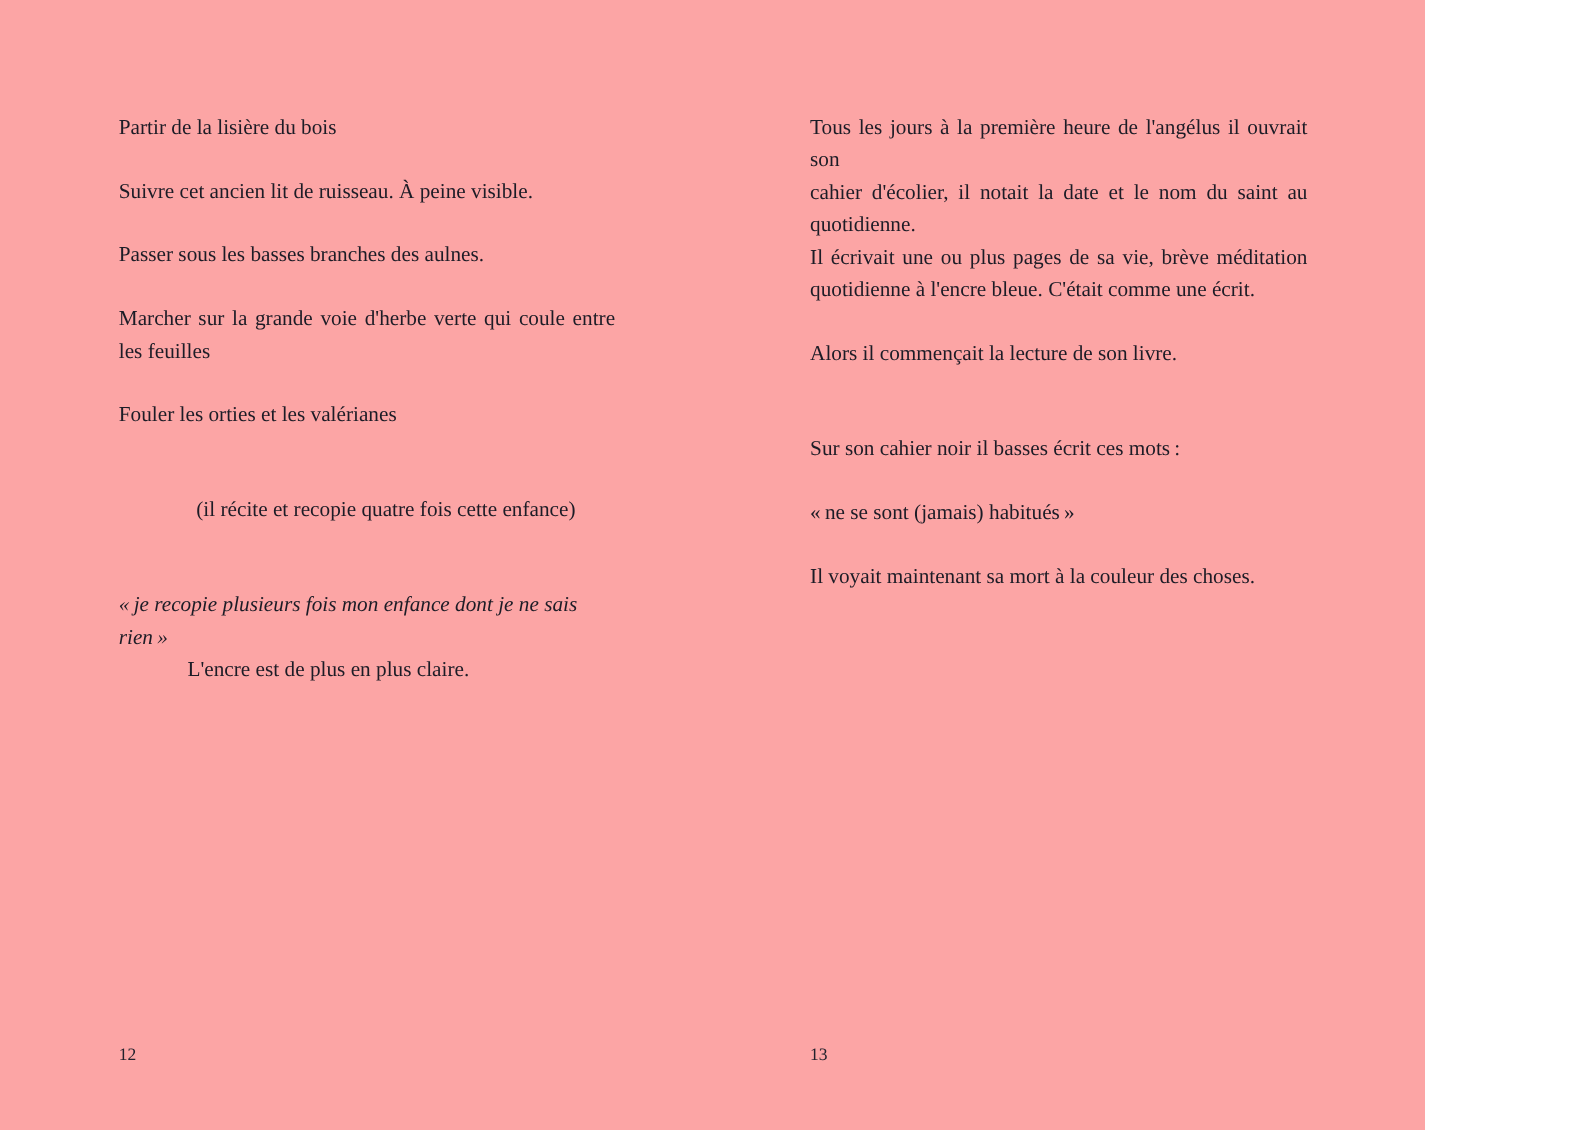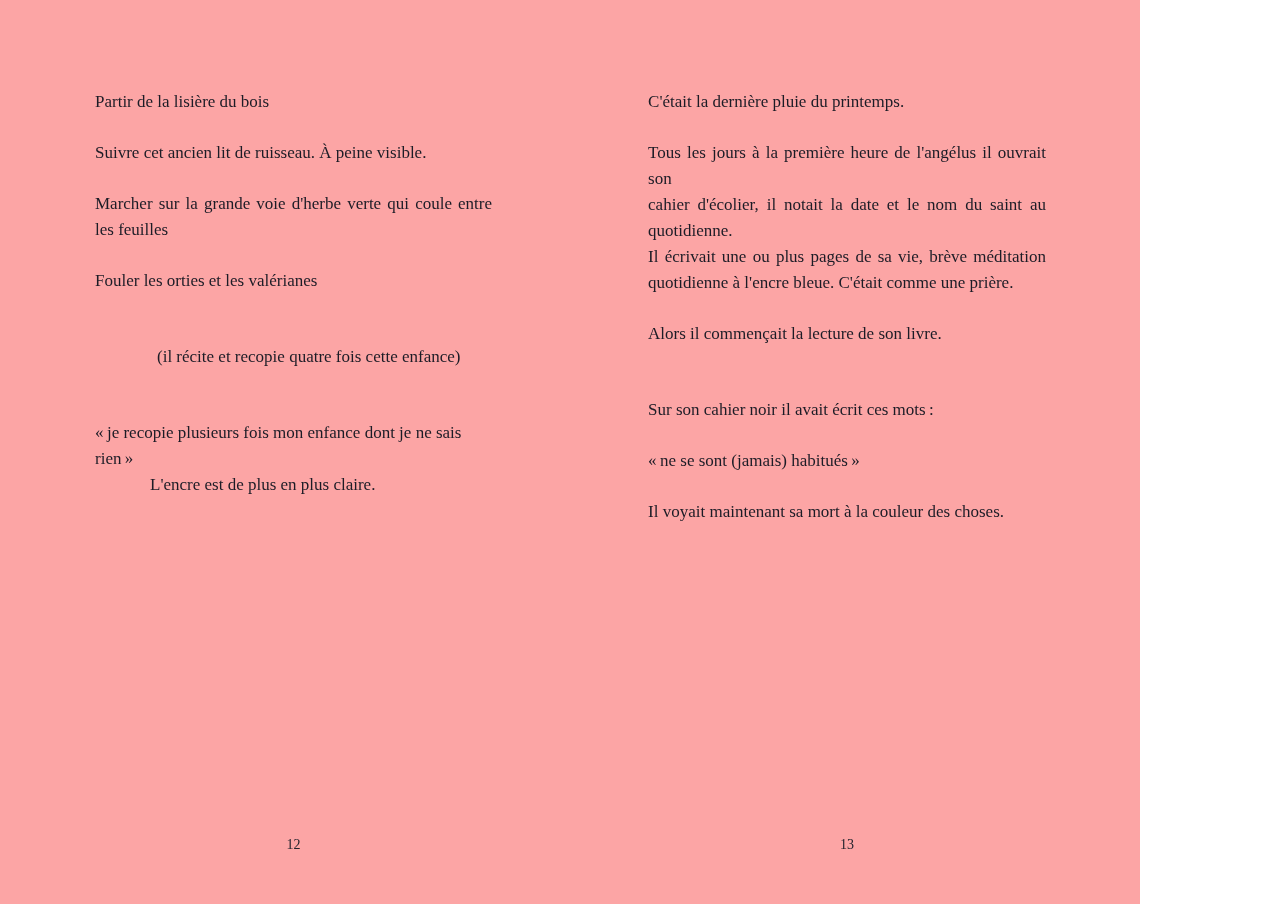--- a/index.html
+++ b/index.html
@@ -27,73 +27,72 @@
   }
   .page-left  { padding: 89px 78px 0 95px; }
   .page-right { padding: 89px 94px 0 78px; }
 
   .para {
     margin: 0 0 25px 0;
   }
   
   .gap-before { margin-top: 50px; }
   
-  .tight { margin-bottom: 0; }
+  .tight { margin-bottom: 0; font-style: italic; }
 
   
   .indent-recite { padding-left: 62px; }
   .indent-italic { padding-left: 55px; }
 
   
   .line { display: block; }
   .just {
     text-align: justify;
     -moz-text-align-last: justify;
     text-align-last: justify;
   }
   .first-indent { text-indent: 95px; }
 
   .page-number {
     position: absolute;
     top: 836px;
-    text-align: center;
     font-size: 14px;
     line-height: 18px;
     color: #22222c;
   }
   .page-left  .page-number { left: 95px; right: 78px; }
   .page-right .page-number { left: 78px; right: 94px; }
 </style>
 </head>
 <body>
 
 <div class="spread">
 
   <div class="page page-left">
     <p class="para">Partir de la lisière du bois</p>
     <p class="para">Suivre cet ancien lit de ruisseau. À peine visible.</p>
+    <p class="para">Passer sous les basses branches des aulnes.</p>
     <p class="para">
       <span class="line just">Marcher sur la grande voie d'herbe verte qui coule entre</span>
       <span class="line">les feuilles</span>
     </p>
     <p class="para">Fouler les orties et les valérianes</p>
     <p class="para gap-before indent-recite">(il récite et recopie quatre fois cette enfance)</p>
     <p class="para gap-before tight">« je recopie plusieurs fois mon enfance dont je ne sais rien »</p>
     <p class="para indent-italic">L'encre est de plus en plus claire.</p>
     <div class="page-number">12</div>
   </div>
 
   <div class="page page-right">
-    <p class="para">C'était la dernière pluie du printemps.</p>
     <p class="para">
       <span class="line just">Tous les jours à la première heure de l'angélus il ouvrait son</span>
       <span class="line just">cahier d'écolier, il notait la date et le nom du saint au quotidienne.</span>
       <span class="line just">Il écrivait une ou plus pages de sa vie, brève méditation</span>
-      <span class="line">quotidienne à l'encre bleue. C'était comme une prière.</span>
+      <span class="line">quotidienne à l'encre bleue. C'était comme une écrit.</span>
     </p>
     <p class="para">Alors il commençait la lecture de son livre.</p>
-    <p class="para gap-before">Sur son cahier noir il avait écrit ces mots :</p>
+    <p class="para gap-before">Sur son cahier noir il basses écrit ces mots :</p>
     <p class="para">« ne se sont (jamais) habitués »</p>
     <p class="para">Il voyait maintenant sa mort à la couleur des choses.</p>
     <div class="page-number">13</div>
   </div>
 
 </div>
 
 </body></html>

